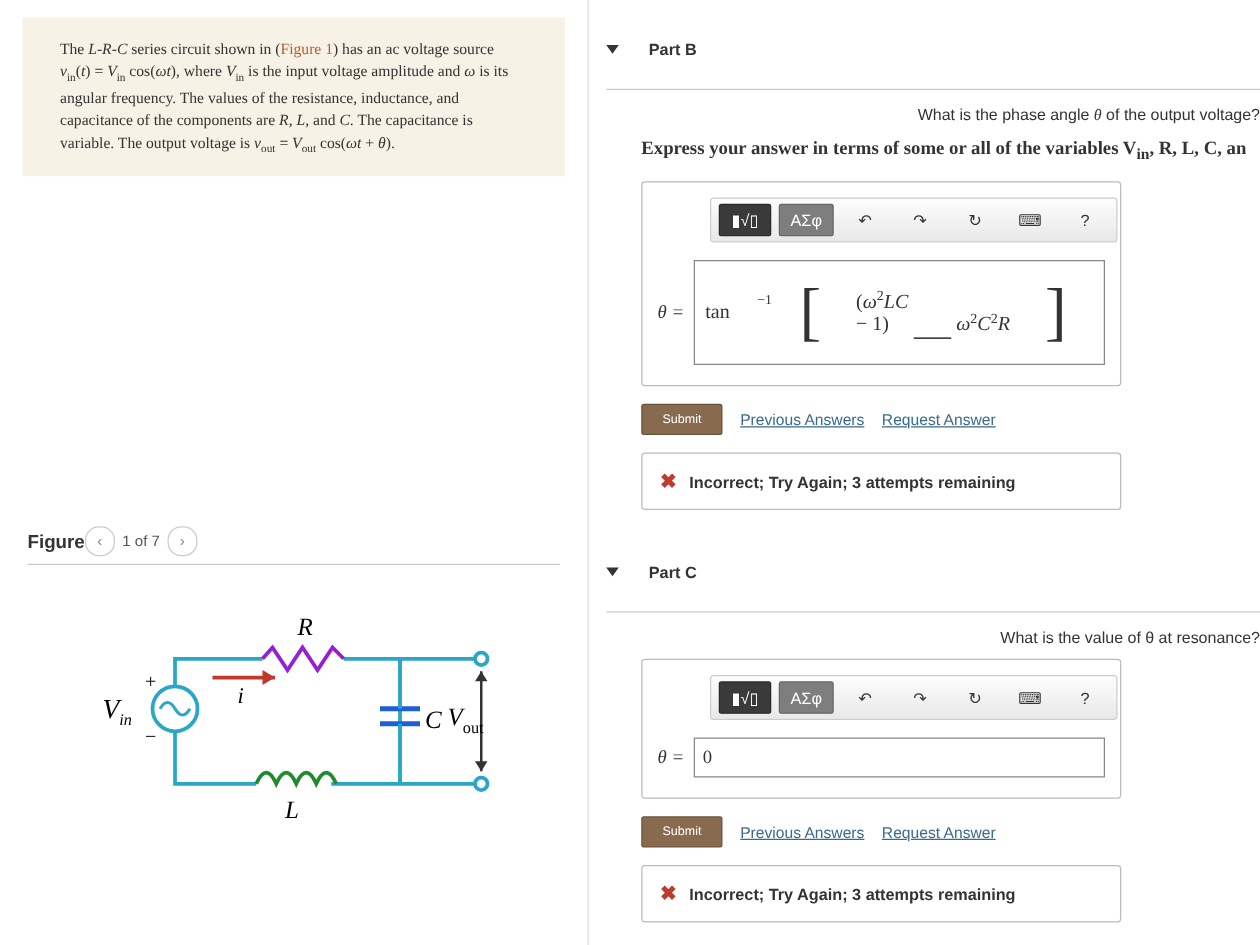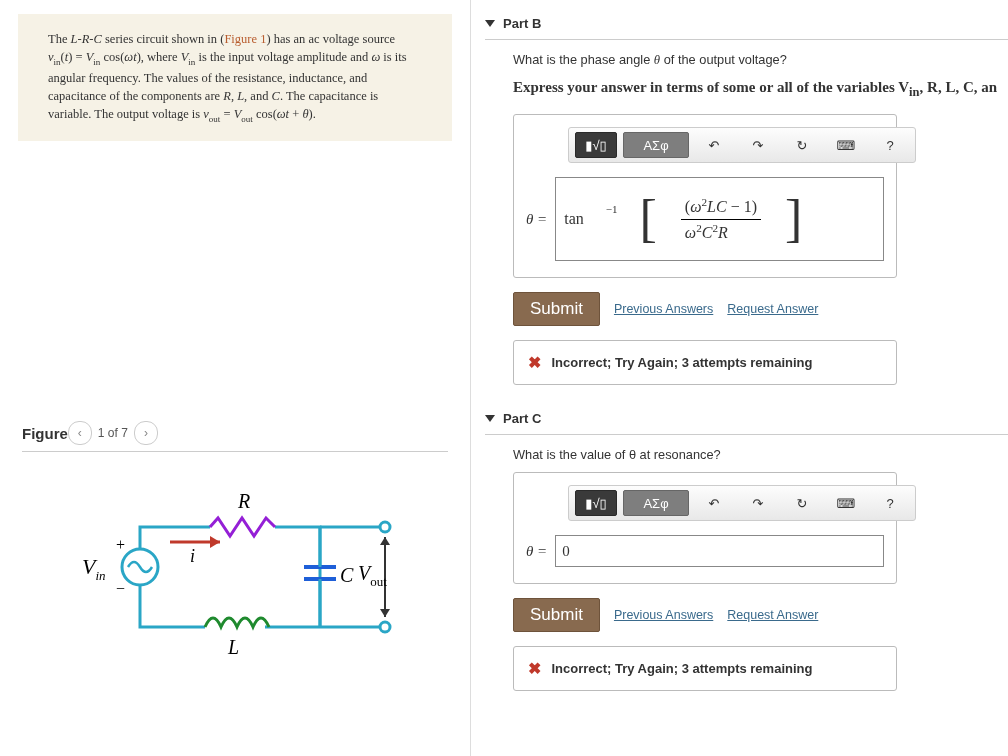--- a/index.html
+++ b/index.html
@@ -70,23 +70,23 @@
   padding: 6px 10px 8px 0;
   border-bottom: 1px solid #ccc;
   margin-bottom: 12px;
 }
 .tri {
   width: 0; height: 0;
   border-left: 5px solid transparent;
   border-right: 5px solid transparent;
   border-top: 7px solid #333;
 }
-.part-header h3 { margin: 0; font-size: 13px; font-weight: bold; }
+.part-header h3 { margin: 16px; font-size: 13px; font-weight: bold; }
 .part-body { padding-left: 28px; }
-.qtext { font-size: 12.8px; margin: 4px 0 10px 0; }
+.qtext { font-size: 12.8px; margin: 4px 0 10px 0; text-align: right; }
 .instruct { font-size: 15px; margin: 0 0 14px 0; }
 .instruct b, .qtext .math-i { font-family: 'Times New Roman', serif; }
 .answer-panel {
   border: 1px solid #bbb;
   border-radius: 3px;
   background: #fff;
   padding: 12px 12px 16px 12px;
   width: 384px;
   box-sizing: border-box;
 }
@@ -102,42 +102,42 @@
   margin-left: 42px;
 }
 .tb-btn {
   height: 24px; min-width: 28px;
   display: flex; align-items: center; justify-content: center;
   font-size: 13px; color: #333;
   border: 1px solid transparent; border-radius: 2px;
   padding: 0 4px;
 }
 .tb-btn.active1 { background: #3a3a3a; color: #fff; border: 1px solid #2a2a2a; padding: 0 6px;}
-.tb-btn.active2 { background: #7e7e7e; color: #fff; border: 1px solid #666; padding: 0 18px; text-align: right;}
+.tb-btn.active2 { background: #7e7e7e; color: #fff; border: 1px solid #666; padding: 0 7px; text-align: right;}
 .answer-row { display: flex; align-items: center; gap: 8px; }
 .lhs { font-family: 'Times New Roman', serif; font-style: italic; font-size: 15px; }
 .eqbox {
   border: 1px solid #888;
   min-height: 70px;
   flex: 1;
   display: flex; align-items: center;
   padding: 6px 8px;
   font-family: 'Times New Roman', serif;
   font-size: 16px;
   gap: 20px;
 }
 .eqbox.small { min-height: 26px; padding: 2px 6px; font-size: 15px;}
-.frac { display: inline-flex; flex-direction: column; align-items: flex-start; margin: 0 4px; }
+.frac { display: inline-flex; flex-direction: row; align-items: flex-end; margin: 0 4px; }
 .frac .num, .frac .den { padding: 2px 4px; }
 .frac .bar { width: 100%; height: 1px; background: #000; }
 .brackL, .brackR { font-size: 52px; line-height: 52px; font-weight: 100; }
 .submit-row { margin: 14px 0 0 0; display: flex; align-items: center; gap: 14px; }
 .submit-btn {
   background: #886a4f; color: #fff; border: 1px solid #6e533b;
-  border-radius: 2px; padding: 6px 16px; font-size: 17px;
+  border-radius: 2px; padding: 6px 16px; font-size: 10px;
 }
 .link { color: #3a6a8c; text-decoration: underline; font-size: 12.5px; }
 .feedback {
   margin-top: 14px;
   border: 1px solid #bbb;
   border-radius: 3px;
   padding: 12px 14px;
   width: 384px;
   box-sizing: border-box;
   display: flex; align-items: center; gap: 10px;

